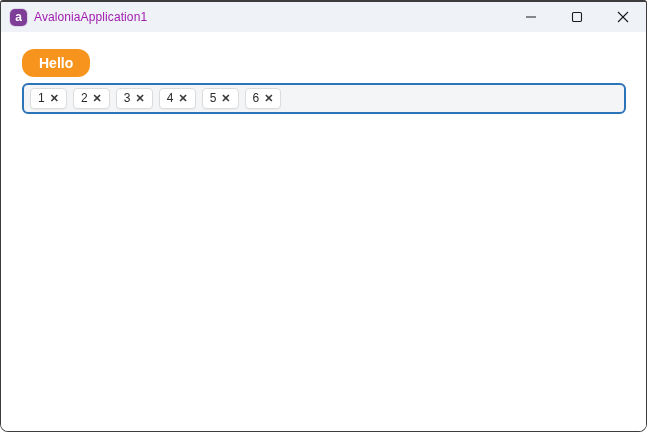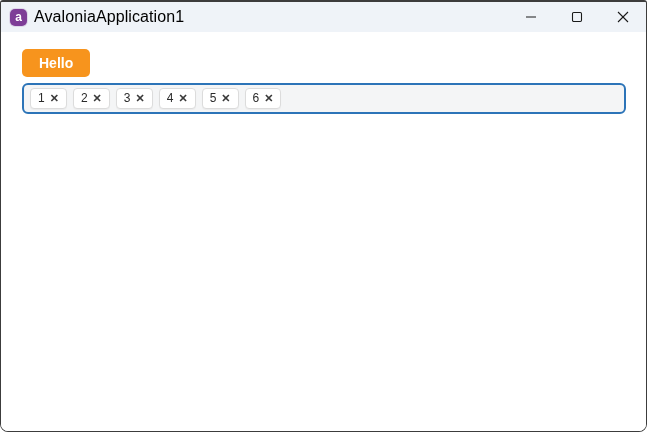--- a/index.html
+++ b/index.html
@@ -36,22 +36,22 @@
     font-size: 12px;
     font-weight: 700;
     display: flex;
     align-items: center;
     justify-content: center;
     line-height: 1;
     margin-right: 7px;
     box-shadow: 0 0 0 1px rgba(125,61,151,0.15);
   }
   .title-text {
-    font-size: 16px;
-    color: #000000;
+    font-size: 12px;
+    color: #a21caf;
     letter-spacing: 0.1px;
   }
   .caption-buttons {
     margin-left: auto;
     display: flex;
     height: 100%;
   }
   .caption-btn {
     width: 46px;
     height: 100%;
@@ -67,21 +67,21 @@
   }
   
   .content {
     flex: 1;
     background: #ffffff;
     padding: 17px 20px 0 21px;
   }
   
   .tabstrip {
     display: inline-flex;
-    border-radius: 5px;
+    border-radius: 12px;
     overflow: hidden;
     height: 28px;
   }
   .tab-btn {
     border: none;
     background: #f7941d;
     color: #ffffff;
     font-family: "Liberation Sans", sans-serif;
     font-size: 14px;
     font-weight: 700;

